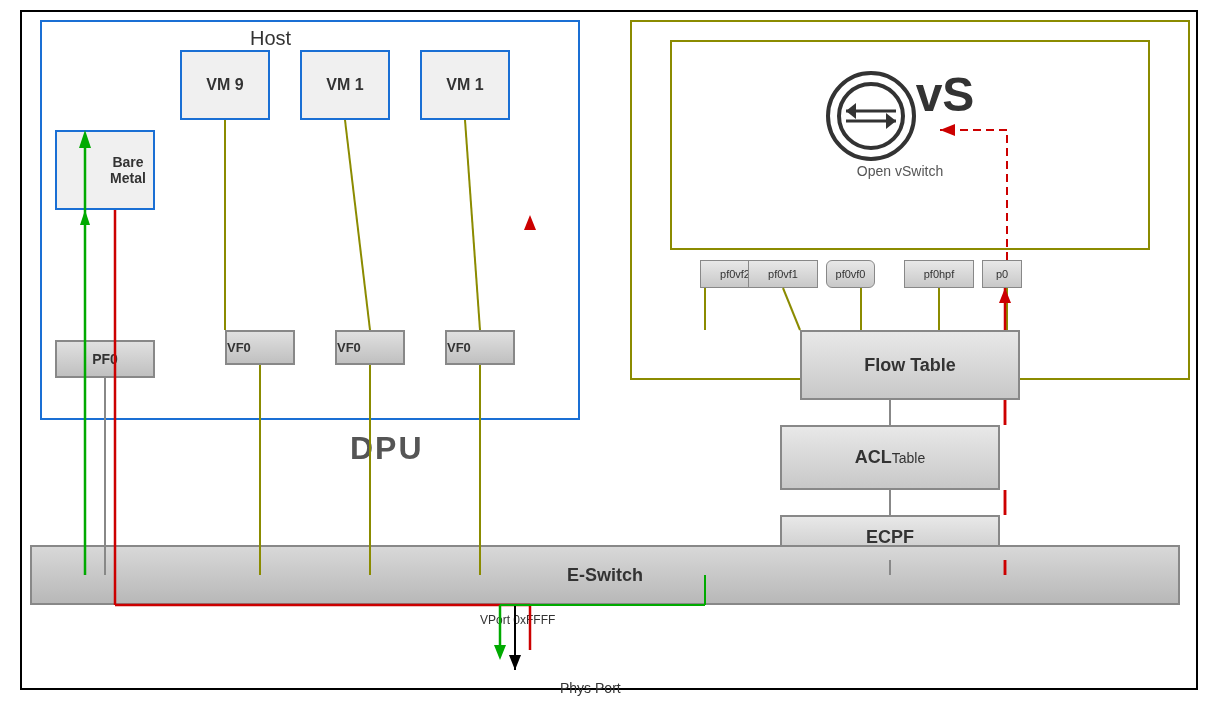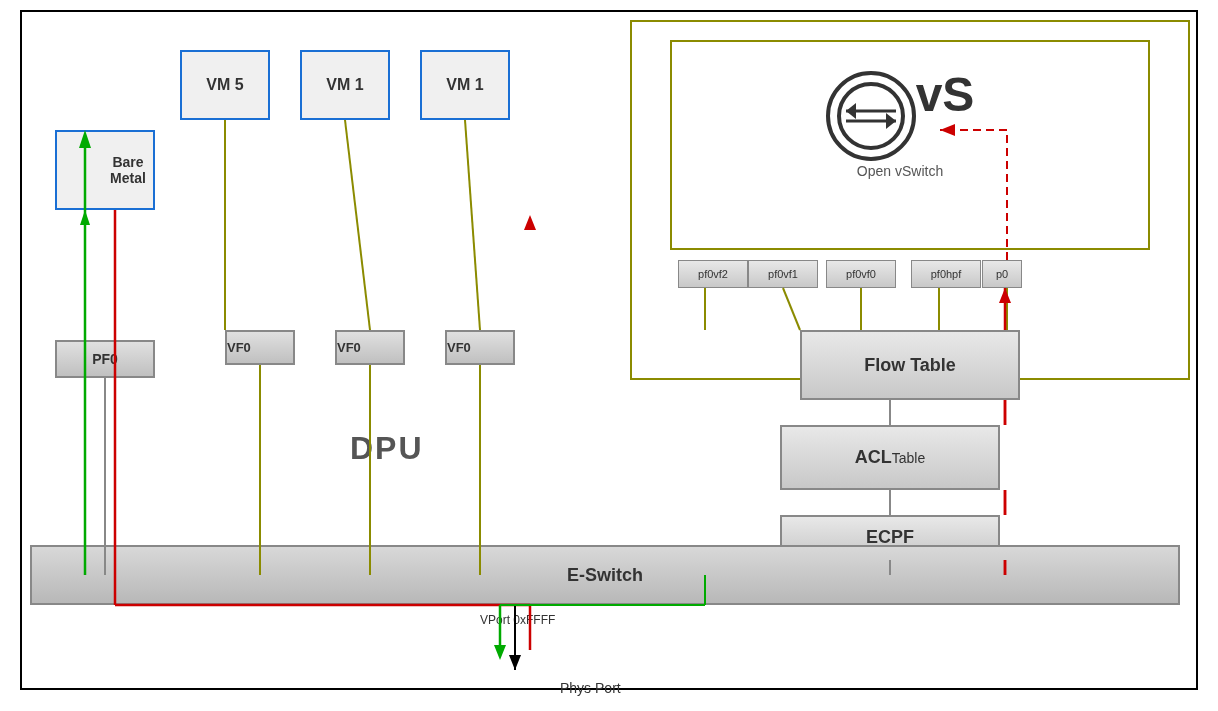--- a/index.html
+++ b/index.html
@@ -199,24 +199,24 @@
       height: 28px;
       border: 1px solid #888;
       background: linear-gradient(180deg, #e8e8e8, #c8c8c8);
       display: flex;
       align-items: center;
       justify-content: center;
       font-size: 11px;
       color: #333;
     }
 
-    .port-pf0vf2 { left: 678px; top: 260px; width: 70px; }
+    .port-pf0vf2 { left: 700px; top: 260px; width: 70px; }
     .port-pf0vf1 { left: 748px; top: 260px; width: 70px; }
-    .port-pf0vf0 { left: 826px; top: 260px; width: 70px; }
-    .port-pf0hpf { left: 904px; top: 260px; width: 70px; margin-left: 7px; }
+    .port-pf0vf0 { left: 826px; top: 260px; width: 49px; border-radius: 6px; }
+    .port-pf0hpf { left: 904px; top: 260px; width: 70px; }
     .port-p0     { left: 982px; top: 260px; width: 40px; text-align: center; }
 
     
     .flow-table-box {
       position: absolute;
       left: 780px;
       top: 330px;
       width: 220px;
       height: 70px;
       border: 2px solid #888;
@@ -317,20 +317,23 @@
     }
   </style>
 </head>
 <body>
 
 <div class="diagram">
 
   <div class="dpu-box"></div>
   <div class="dpu-label">DPU</div>
 
+  <div class="host-box">
+    <div class="host-label">Host</div>
+  </div>
 
   <div class="arm-box">
     
   </div>
 
   <div class="ovs-box"></div>
 
   <div class="ovs-logo">
     <div style="display:flex;align-items:flex-start;gap:0px;">
       <div class="ovs-circle">
@@ -344,21 +347,21 @@
           <line x1="10" y1="30" x2="60" y2="30" stroke="#333" stroke-width="3"></line>
           <line x1="10" y1="40" x2="60" y2="40" stroke="#333" stroke-width="3"></line>
         </svg>
       </div>
       <div class="ovs-v-text">vS</div>
     </div>
     <div class="ovs-subtitle">Open vSwitch</div>
   </div>
 
   <div class="vm-box vm0">
-    <span>VM 5</span>
+    <span>VM 9</span>
   </div>
   <div class="vm-box vm1a">
     <span>VM 1</span>
   </div>
   <div class="vm-box vm1b">
     <span>VM 1</span>
   </div>
 
   <div class="bare-metal-box">
     <span style="white-space:pre-line;text-align:center;padding-left:46px;">Bare

